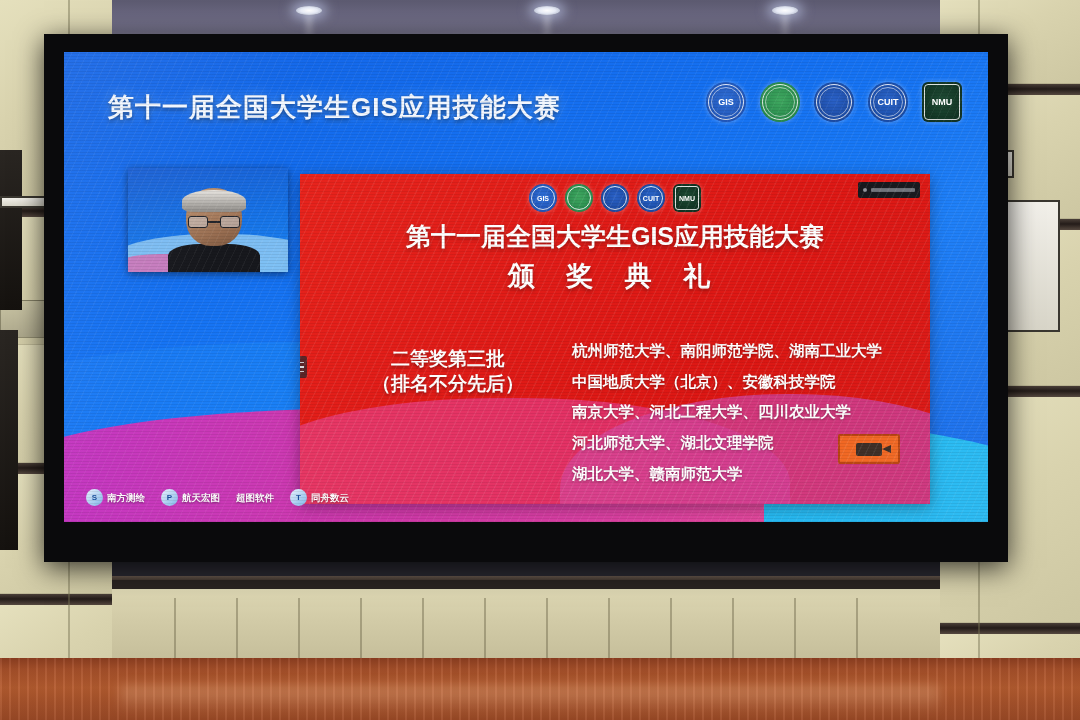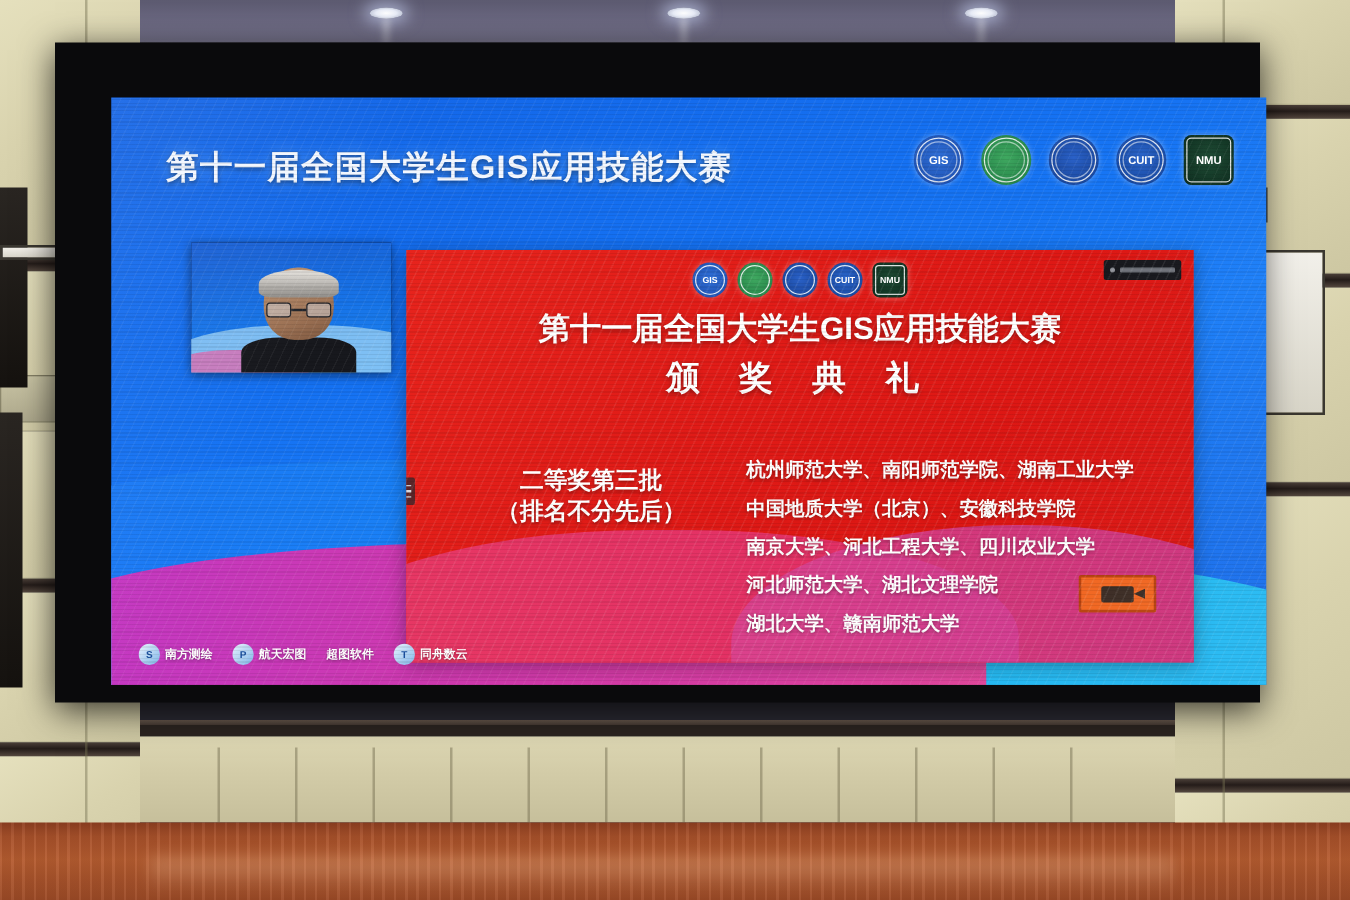--- a/index.html
+++ b/index.html
@@ -100,24 +100,23 @@
     background:linear-gradient(180deg,#6a5a4e,#2a2220 60%,#413630);
   }
 
   
   .bezel {
     position:absolute; left:44px; top:34px; width:964px; height:528px;
     background:#0a0a0c;
     box-shadow:0 6px 26px rgba(0,0,0,0.75);
   }
   .screen {
-    position:absolute; left:20px; top:44px; width:924px; height:470px;
+    position:absolute; left:20px; top:18px; width:924px; height:470px;
     overflow:hidden;
     background:linear-gradient(160deg,#1464e6 0%,#1571f2 35%,#1b7ef8 60%,#1668e8 100%);
-    margin-left:25px;
   }
   
   .screen::after{
     content:""; position:absolute; inset:0; pointer-events:none;
     background:
       repeating-linear-gradient(115deg,rgba(255,255,255,0.045) 0 1px,rgba(0,0,0,0) 1px 7px),
       repeating-linear-gradient(0deg,rgba(0,0,0,0.07) 0 1px,rgba(0,0,0,0) 1px 3px);
   }
 
   

